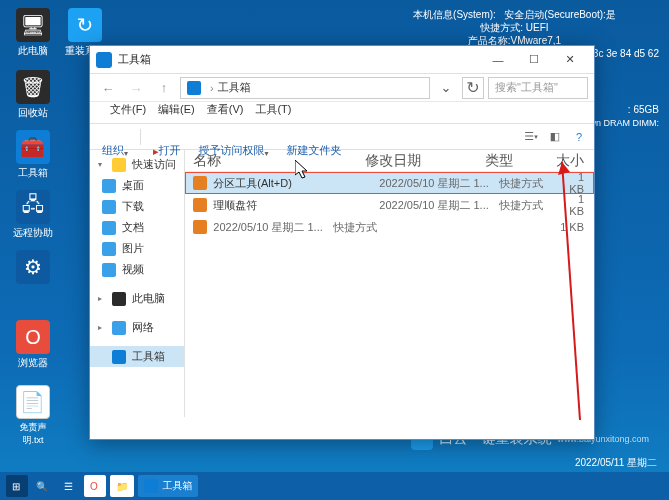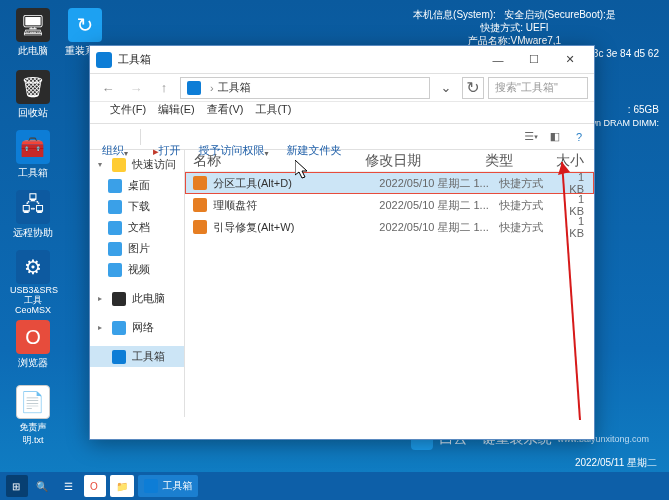--- a/index.html
+++ b/index.html
@@ -44,21 +44,21 @@
 .toolbar{height:26px;display:flex;align-items:center;padding:0 6px;gap:6px;font-size:11px;color:#1f5fa8;border-bottom:1px solid #e0e0e0;}
 .toolbar .tbtn{display:flex;align-items:flex-end;gap:0;padding:2px 6px;margin-top:28px;}
 .toolbar .tbtn .drop{font-size:8px;color:#666;}
 .toolbar .sep{width:1px;height:16px;background:#ddd;}
 .toolbar .spacer{flex:1;}
 .toolbar .vicon{width:18px;height:18px;display:flex;align-items:center;justify-content:center;color:#666;}
 .body{display:flex;height:calc(100% - 28px - 28px - 22px - 26px - 22px);}
 .sidebar{width:110px;border-right:1px solid #e0e0e0;padding:4px 0;overflow:auto;}
 .sb-item{display:flex;align-items:center;padding:3px 8px;font-size:11px;color:#333;gap:6px;cursor:pointer;}
 .sb-item.head{font-weight:normal;color:#333;}
-.sb-item.sub{padding-left:18px;}
+.sb-item.sub{padding-left:12px;}
 .sb-item .caret{width:8px;font-size:8px;color:#777;}
 .sb-item .si{width:14px;height:14px;border-radius:2px;flex-shrink:0;}
 .si-star{background:#ffcc33;}
 .si-desk{background:#3aa0e8;}
 .si-dl{background:#3aa0e8;}
 .si-doc{background:#3aa0e8;}
 .si-pic{background:#3aa0e8;}
 .si-vid{background:#3aa0e8;}
 .si-mus{background:#3aa0e8;}
 .si-pc{background:#2b2b2b;}
@@ -103,21 +103,20 @@
   <div class="desktop-icon" style="left:10px;top:130px">
       <div class="ico ico-toolbox">🧰</div>
       <div>工具箱</div>
     </div>
   <div class="desktop-icon" style="left:10px;top:190px">
       <div class="ico ico-remote">🖧</div>
       <div>远程协助</div>
     </div>
   <div class="desktop-icon" style="left:10px;top:250px">
       <div class="ico ico-usb">⚙</div>
-      <div style="font-size:9px;line-height:1.1">USB3&amp;SRS 工具CeoMSX</div>
     </div>
   <div class="desktop-icon" style="left:10px;top:320px">
       <div class="ico ico-browser">O</div>
       <div>浏览器</div>
     </div>
   <div class="desktop-icon" style="left:10px;top:385px">
       <div class="ico ico-txt">📄</div>
       <div style="font-size:9px">免责声明.txt</div>
     </div>
 
@@ -254,21 +253,20 @@
         </div>
         <div class="row">
           <div class="fico"></div>
           <div class="c-name">理顺盘符</div>
           <div class="c-date">2022/05/10 星期二 1...</div>
           <div class="c-type">快捷方式</div>
           <div class="c-size">1 KB</div>
         </div>
         <div class="row">
           <div class="fico"></div>
-          <div class="c-name">引导修复(Alt+W)</div>
           <div class="c-date">2022/05/10 星期二 1...</div>
           <div class="c-type">快捷方式</div>
           <div class="c-size">1 KB</div>
         </div>
       </div>
     </div>
 
   </div>
 
   <svg class="annot" style="left:0;top:0" width="669" height="500">

